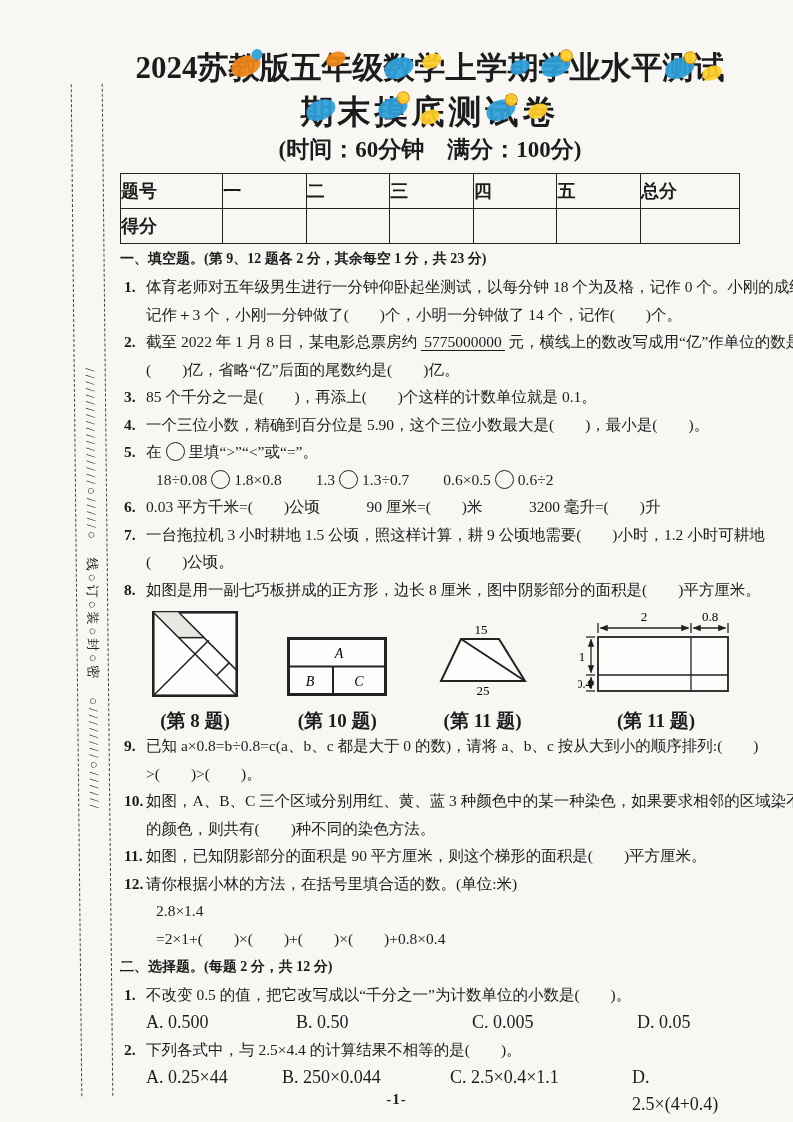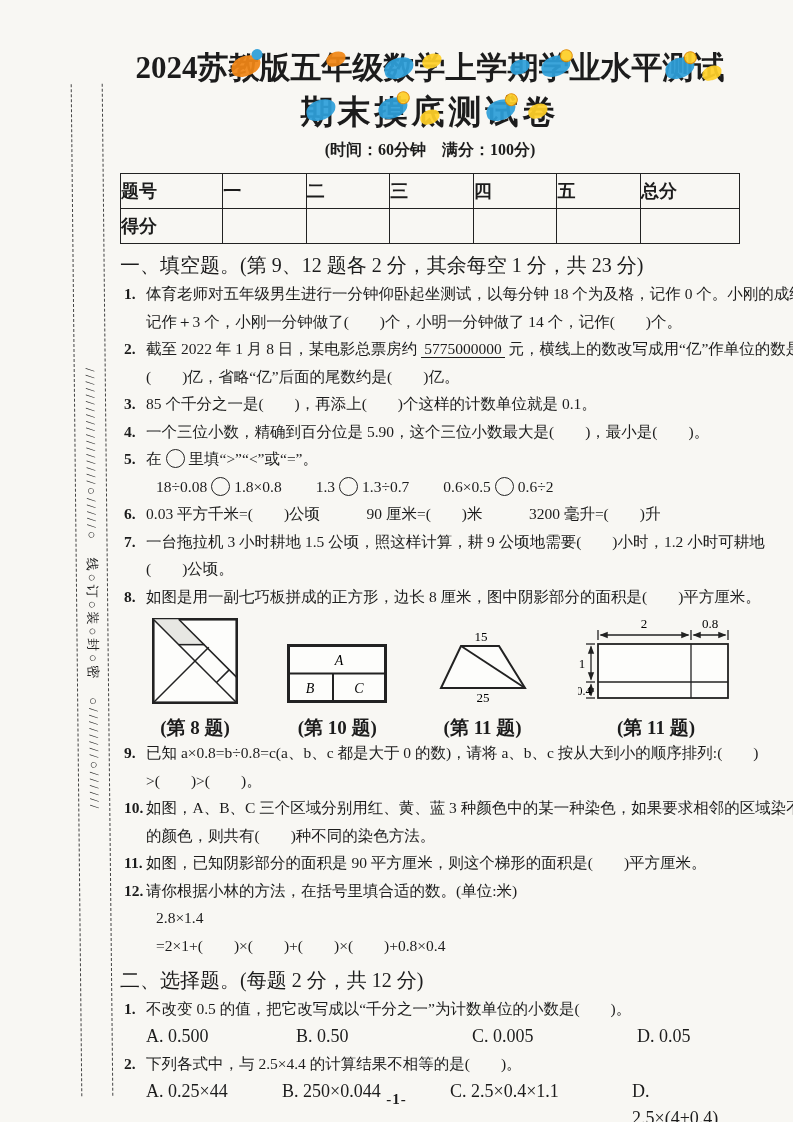--- a/index.html
+++ b/index.html
@@ -20,39 +20,39 @@
     display:flex; align-items:center; justify-content:center;
     transform:rotate(-0.6deg); background:#f8f7f3;
   }
 
   
   .content { position:absolute; left:120px; top:46px; width:620px; }
 
   .title-wrap { position:relative; text-align:center; font-weight:bold; }
   .title-line1 { font-size:31px; letter-spacing:0px; line-height:44px; }
   .title-line2 { font-size:33px; letter-spacing:4px; line-height:44px; }
-  .subtitle { text-align:center; font-size:16px; font-weight:bold; line-height:28px; margin-top:2px; }
+  .subtitle { text-align:center; font-size:23px; font-weight:bold; line-height:28px; margin-top:2px; }
 
   .blob { position:absolute; width:30px; height:20px; border-radius:55% 45% 60% 40%; opacity:.93; transform:rotate(-14deg); }
   .blob.sm { width:20px; height:14px; }
   .blob.b { background:#2e9fd9; }
   .blob.o { background:#f08616; }
   .blob.y { background:#ffd028; }
   .blob.hd::after { content:""; position:absolute; right:-4px; top:-4px; width:11px; height:11px; border-radius:50%; background:#ffd028; border:1px solid #e08a00; }
   .blob.hb::after { content:""; position:absolute; right:-4px; top:-4px; width:11px; height:11px; border-radius:50%; background:#2e9fd9; }
 
   table.score-table { width:100%; border-collapse:collapse; margin-top:9px; }
   table.score-table td {
     border:1.8px solid #222; height:35px; text-align:left;
     font-size:18px; font-weight:bold; font-family:"Liberation Serif",serif;
   }
   td.lblcol { width:16.5%; }
   td.sumcol { width:16%; }
 
-  .sec-head { font-size:20px; font-weight:normal; line-height:29px; margin-top:7px; }
+  .sec-head { font-size:14px; font-weight:bold; line-height:29px; }
 
   .q { position:relative; padding-left:26px; font-size:15.5px; line-height:27.5px; }
   .q .num { position:absolute; left:4px; top:0; font-weight:bold; }
   .qline { white-space:nowrap; }
   .indent2 { padding-left:10px; }
   .u { border-bottom:1.2px solid #1c1c1c; padding:0 3px; }
   .cir { display:inline-block; width:19px; height:19px; border:1.4px solid #222; border-radius:50%; vertical-align:-4px; margin:0 4px; }
   .gap { display:inline-block; width:34px; }
 
   

